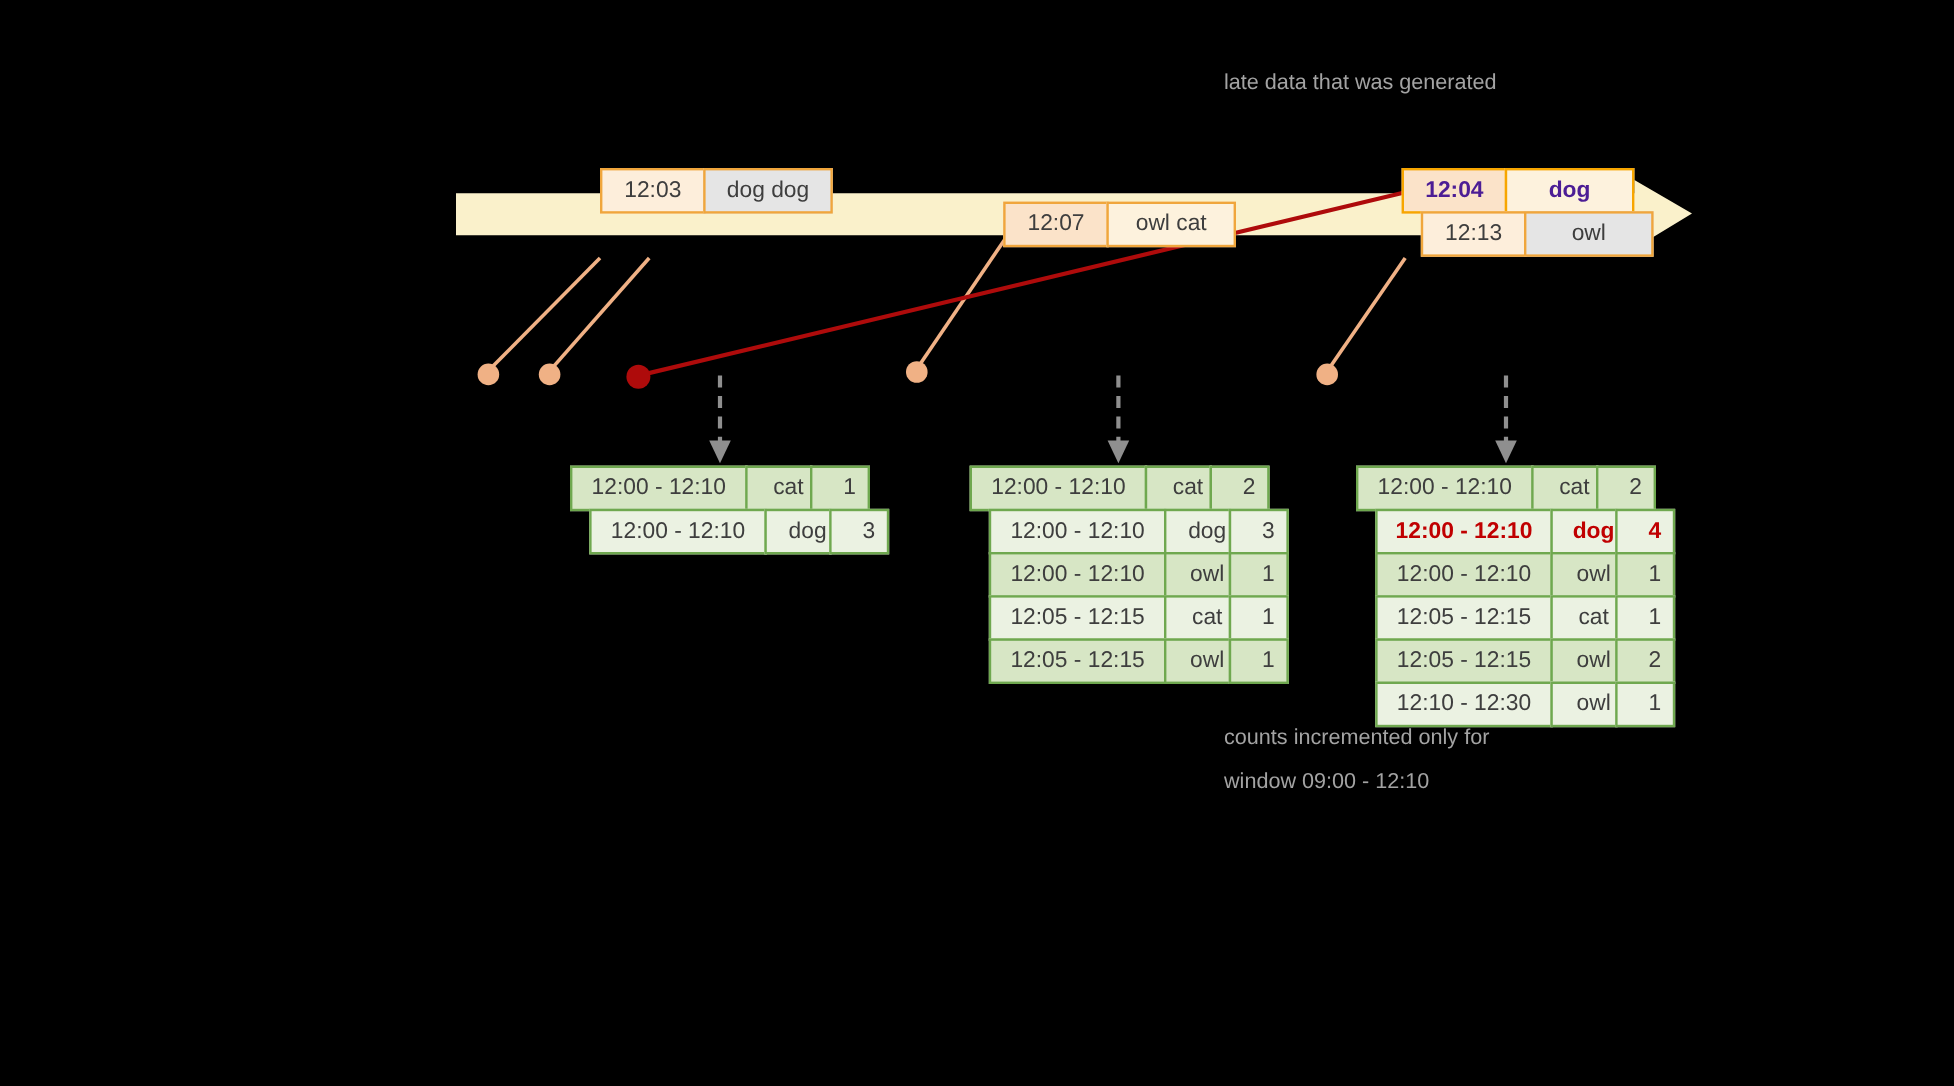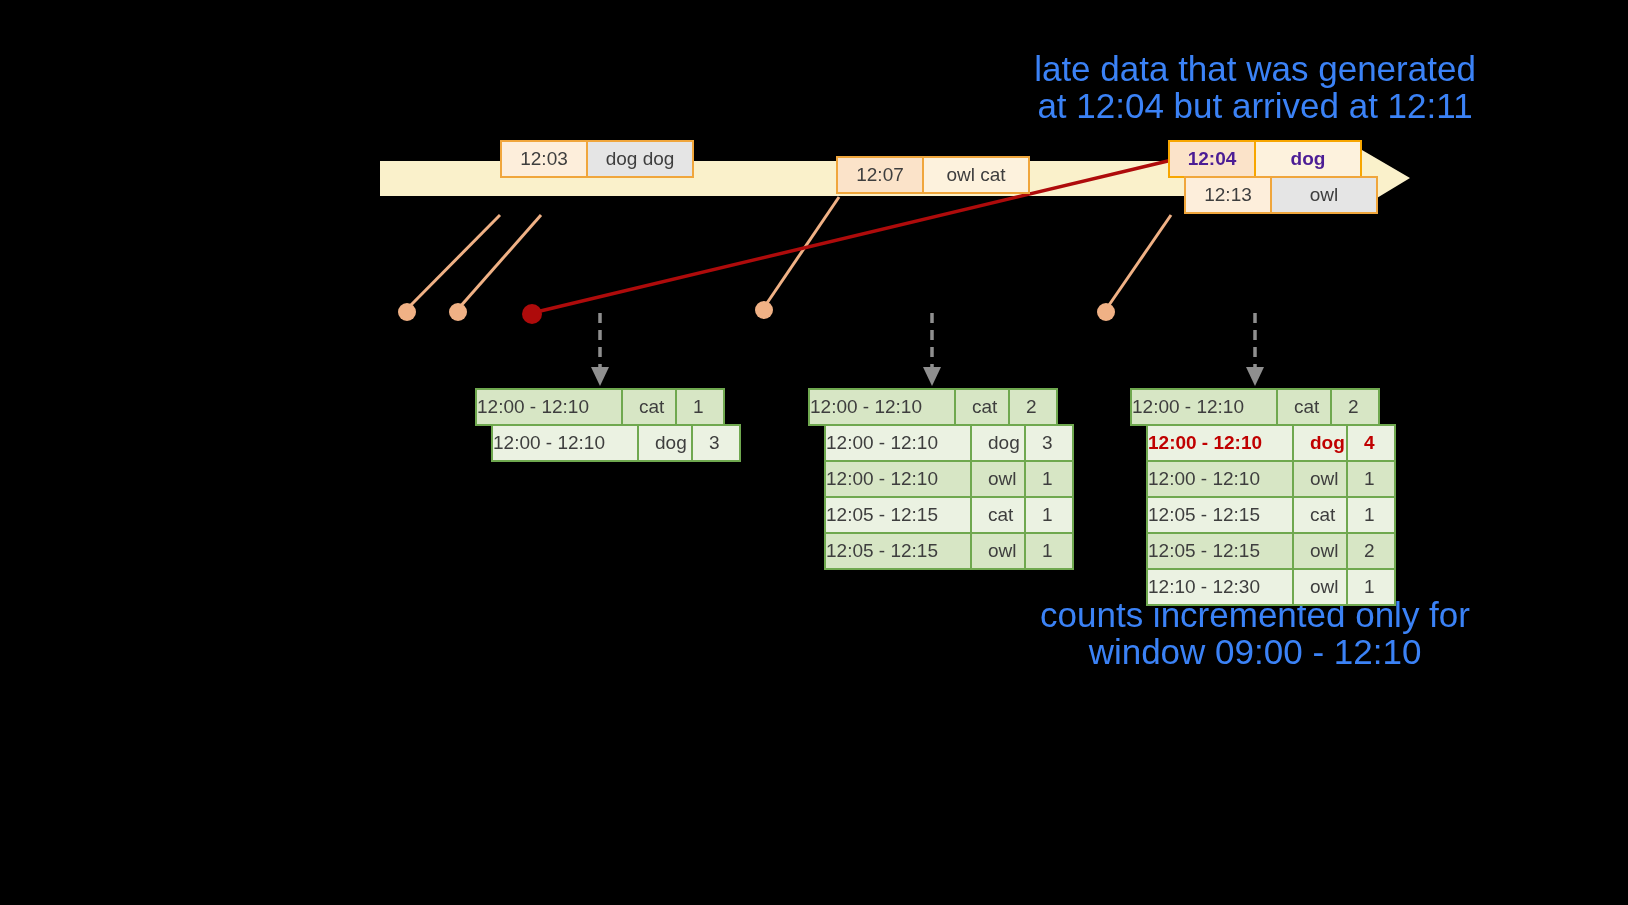--- a/index.html
+++ b/index.html
@@ -18,24 +18,23 @@
   .svg-layer {
     position: absolute;
     left: 0;
     top: 0;
     width: 1628px;
     height: 905px;
   }
   
   .annotation {
     position: absolute;
-    color: #3b82f6;
-    font-size: 35px;
+    color: #a3a3a3;
+    font-size: 18px;
     line-height: 37px;
-    text-align: center;
   }
   .ann-late   { left: 1020px; top: 50px;  width: 470px; }
   .ann-counts { left: 1020px; top: 596px; width: 470px; }
 
   
   .event-table { position: absolute; }
   .row { display: flex; }
   .row + .row { margin-top: -2px; margin-left: 16px; }
   .cell {
     box-sizing: border-box;
@@ -52,21 +51,21 @@
   .row-light .ec-time  { background: #FDEEDB; }
   .row-light .ec-words { background: #e5e5e5; }
   .row-hl .cell { color: #4c1d95; font-weight: 700; border-color: #F7A600; }
 
   
   .result-table { position: absolute; }
   .rc {
     box-sizing: border-box;
     height: 38px;
     line-height: 34px;
-    text-align: left;
+    text-align: center;
     font-size: 19px;
     color: #3E3E3E;
     border: 2px solid #6FA84F;
   }
   .rc + .rc { margin-left: -2px; padding-left: 16px; }
   .rc-window { width: 148px; }
   .rc-word   { width: 56px; }
   .rc-count  { width: 50px; }
   .rrow-dark  .rc { background: #D7E6C5; }
   .rrow-light .rc { background: #EBF2E2; }
@@ -100,35 +99,34 @@
     </g>
     <g fill="#8F8F8F">
       <polygon points="591,367 609,367 600,386"></polygon>
       <polygon points="923,367 941,367 932,386"></polygon>
       <polygon points="1246,367 1264,367 1255,386"></polygon>
     </g>
   </svg>
 
   <div class="annotation ann-late">
     <div>late data that was generated</div>
-    <div>at 12:04 but arrived at 12:11</div>
   </div>
   <div class="annotation ann-counts">
     <div>counts incremented only for</div>
     <div>window 09:00 - 12:10</div>
   </div>
 
   <div class="event-table" style="left:500px; top:140px;">
     <div class="row row-light">
       <div class="cell ec-time">12:03</div>
       <div class="cell ec-words">dog dog</div>
     </div>
   </div>
 
-  <div class="event-table" style="left:836px; top:156px;">
+  <div class="event-table" style="left:836px; top:168px;">
     <div class="row">
       <div class="cell ec-time">12:07</div>
       <div class="cell ec-words">owl cat</div>
     </div>
   </div>
 
   <div class="event-table" style="left:1168px; top:140px;">
     <div class="row row-hl">
       <div class="cell ec-time">12:04</div>
       <div class="cell ec-words">dog</div>

